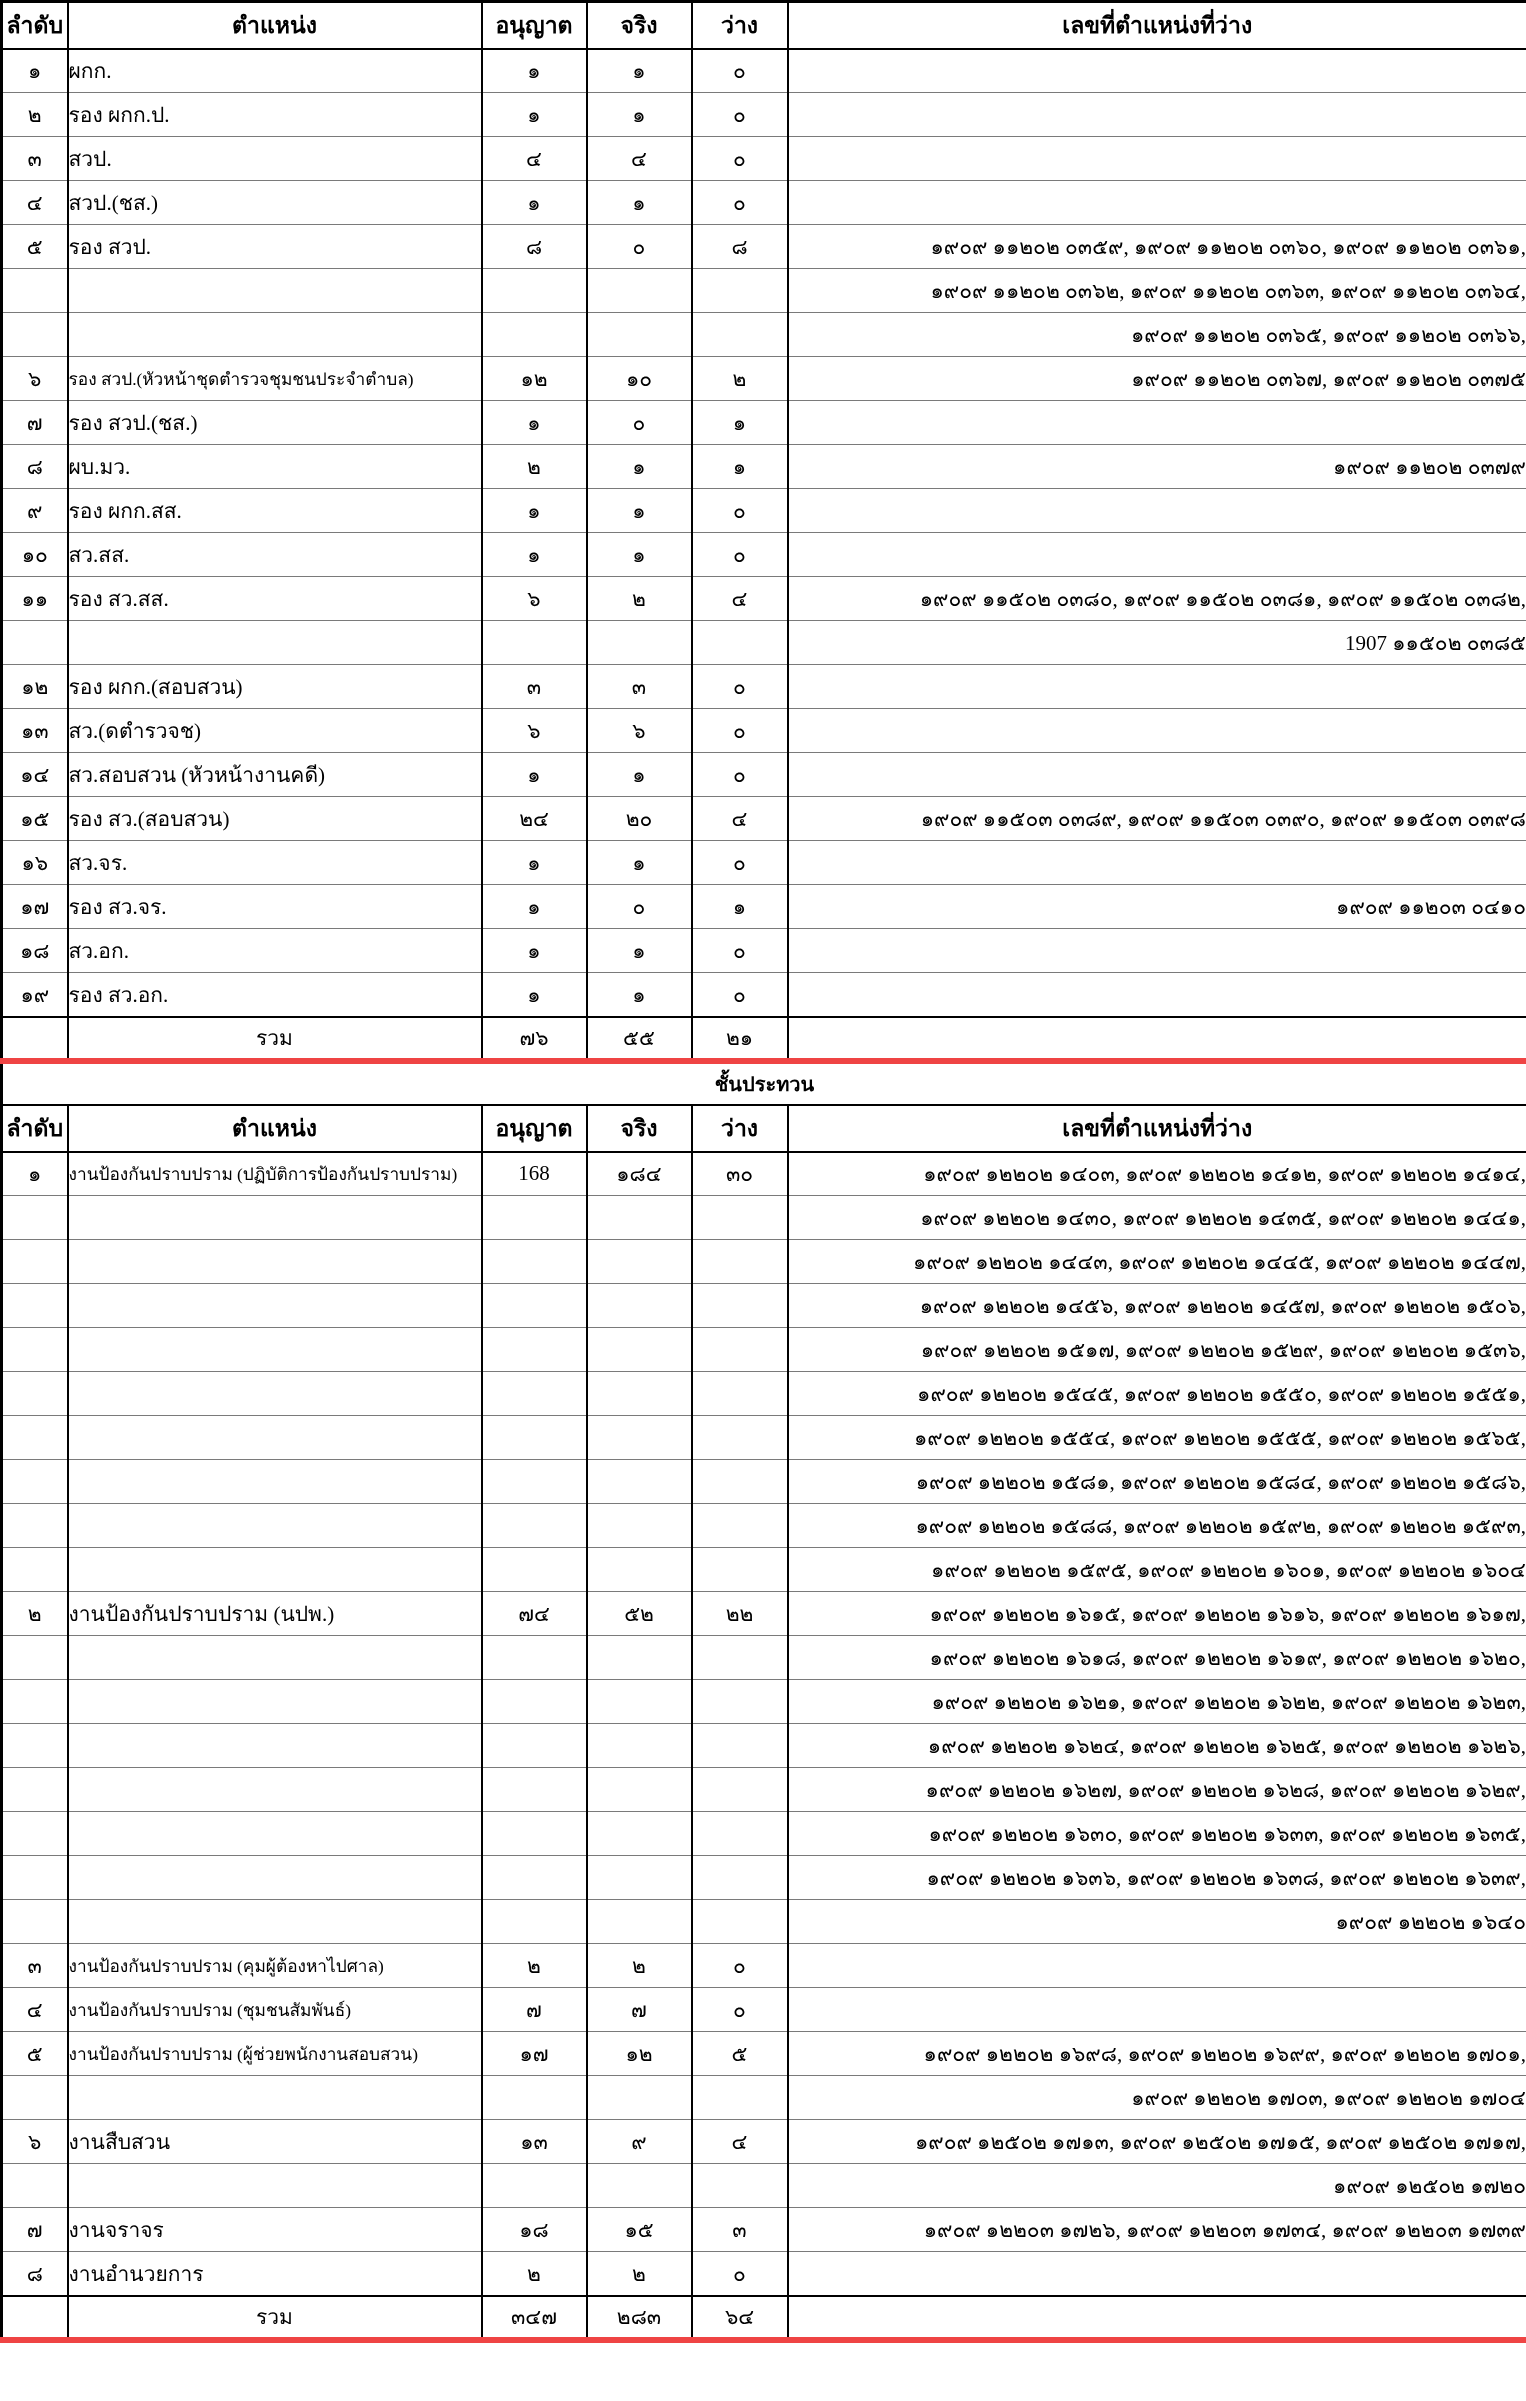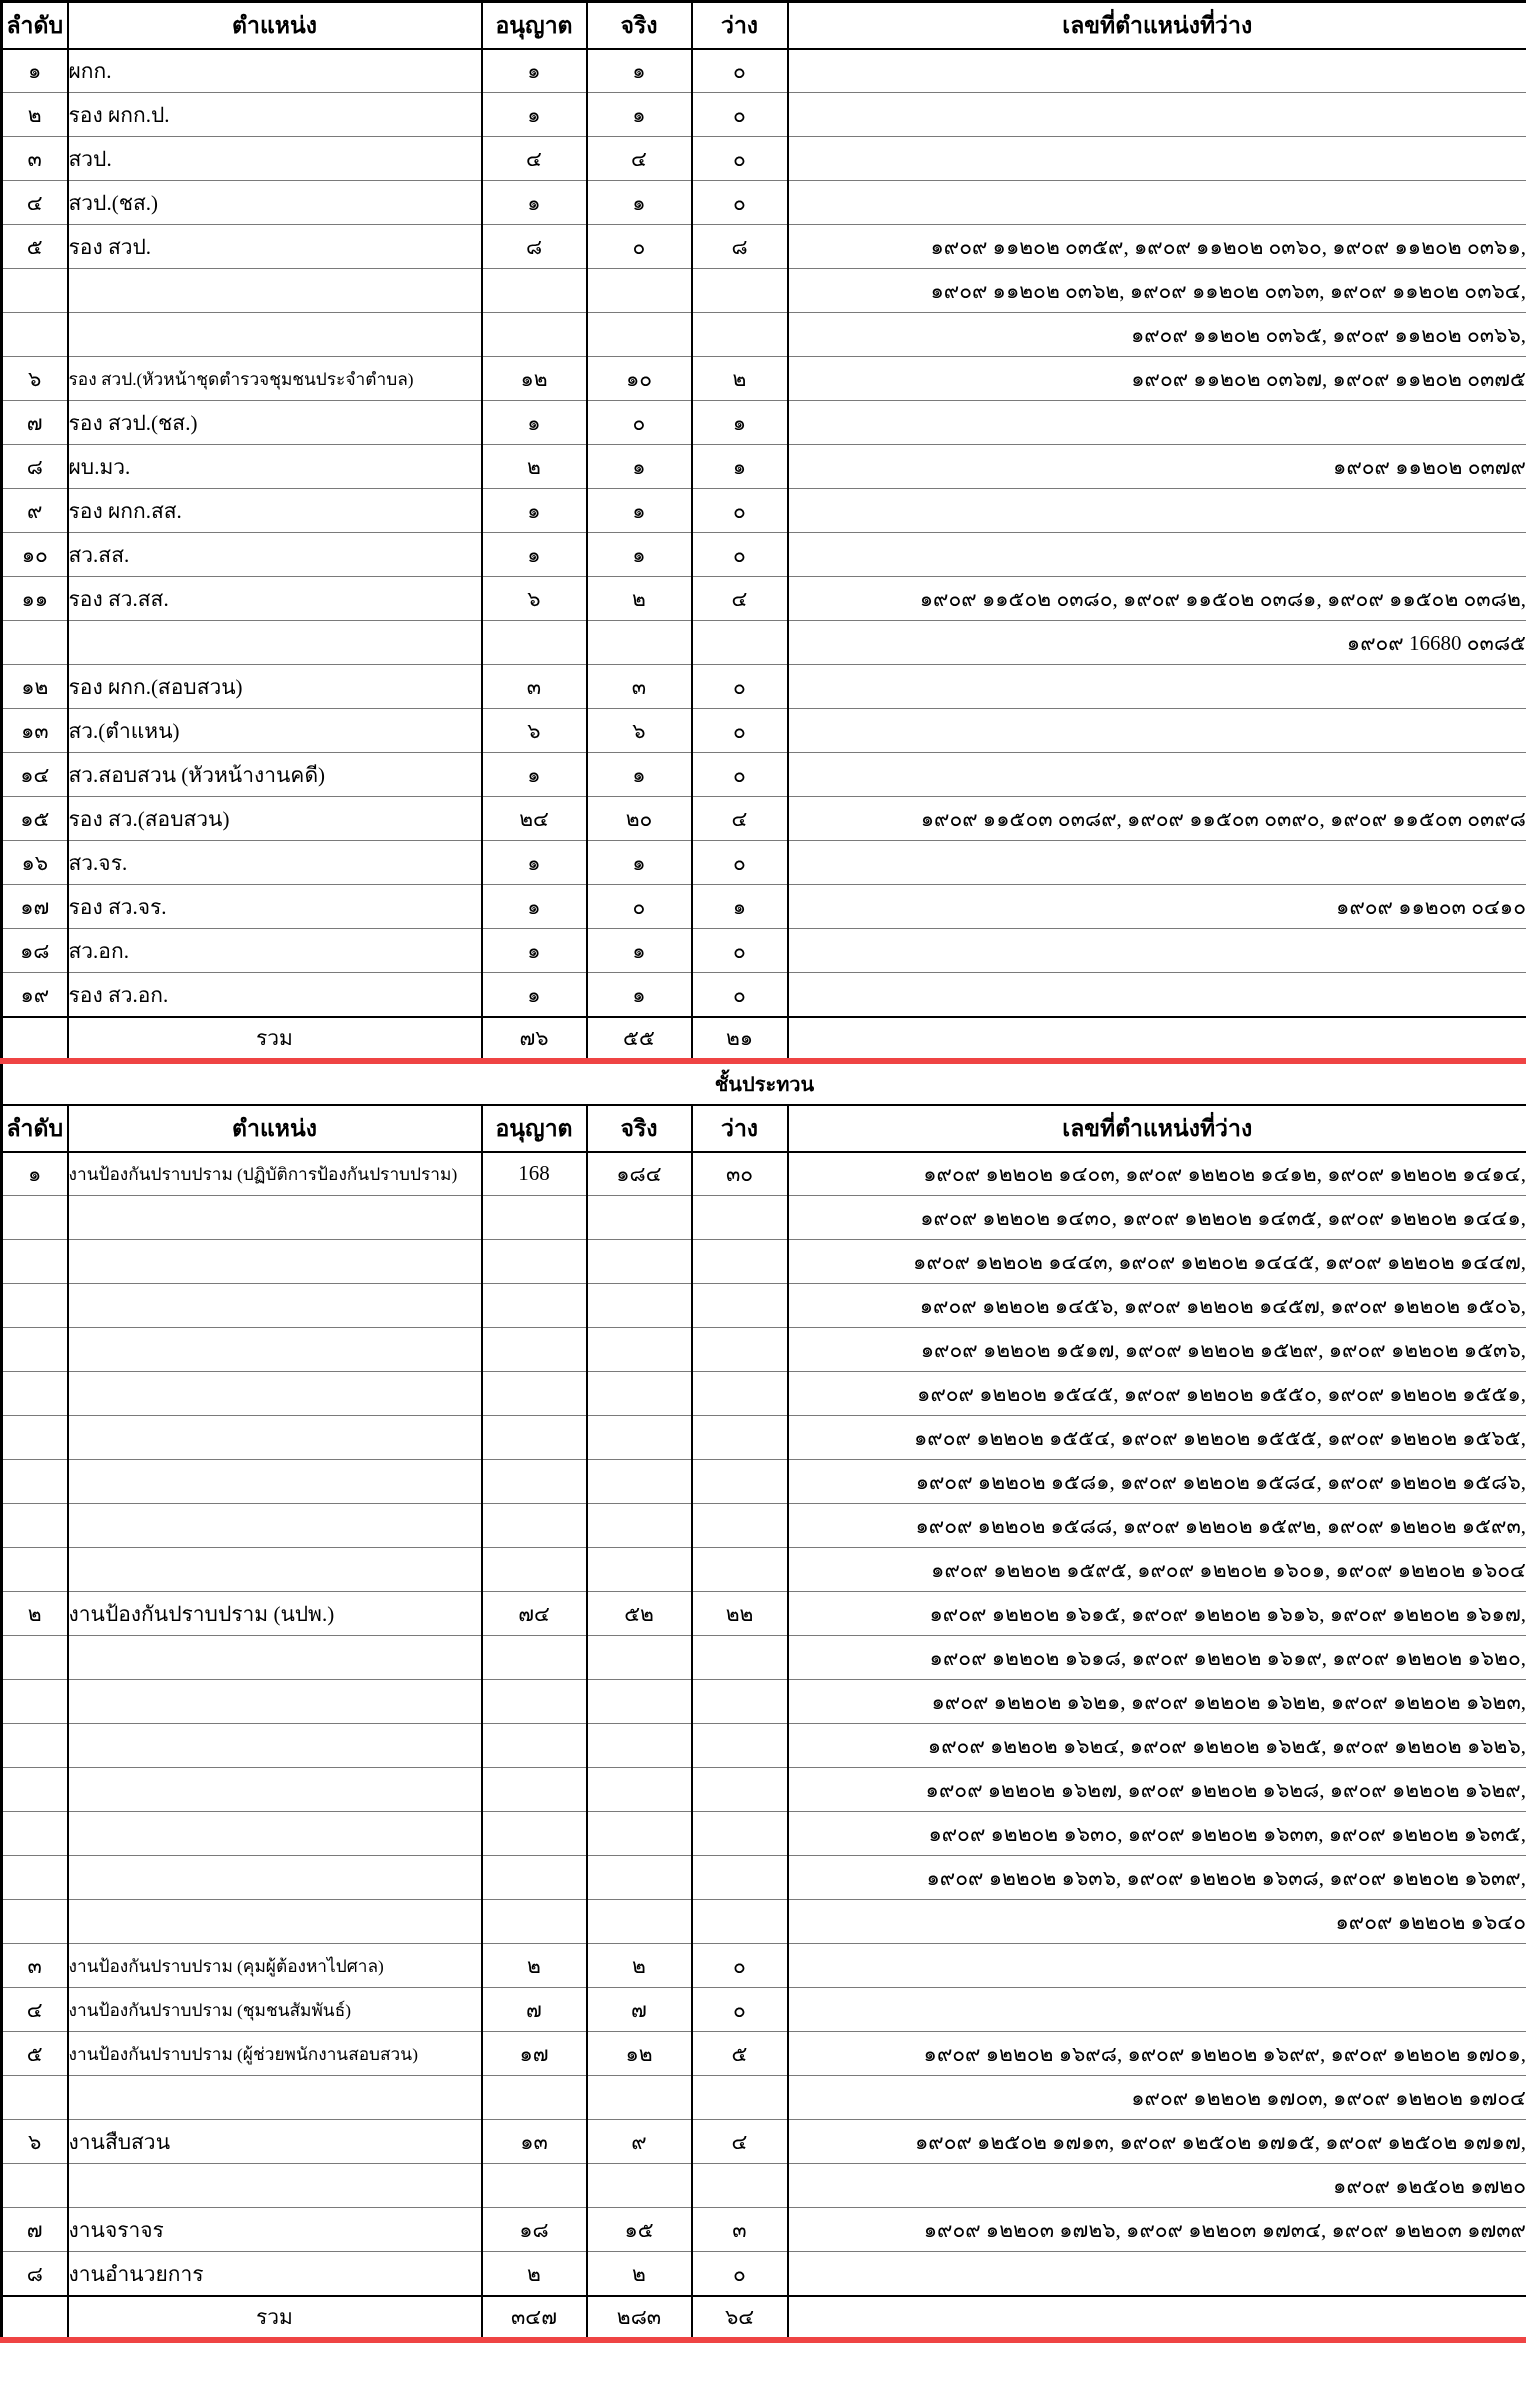--- a/index.html
+++ b/index.html
@@ -181,33 +181,33 @@
           <td class="c">๒</td>
           <td class="c">๔</td>
           <td class="vac">๑๙๐๙ ๑๑๕๐๒ ๐๓๘๐, ๑๙๐๙ ๑๑๕๐๒ ๐๓๘๑, ๑๙๐๙ ๑๑๕๐๒ ๐๓๘๒,</td>
         </tr>
         <tr class="data-row">
           <td class="c"></td>
           <td class="pos"></td>
           <td class="c"></td>
           <td class="c"></td>
           <td class="c"></td>
-          <td class="vac">๑๙๐๙ 16680 ๐๓๘๕</td>
+          <td class="vac">1907 ๑๑๕๐๒ ๐๓๘๕</td>
         </tr>
         <tr class="data-row">
           <td class="c">๑๒</td>
           <td class="pos">รอง ผกก.(สอบสวน)</td>
           <td class="c">๓</td>
           <td class="c">๓</td>
           <td class="c">๐</td>
           <td class="vac"></td>
         </tr>
         <tr class="data-row">
           <td class="c">๑๓</td>
-          <td class="pos">สว.(ตำแหน)</td>
+          <td class="pos">สว.(ดตำรวจช)</td>
           <td class="c">๖</td>
           <td class="c">๖</td>
           <td class="c">๐</td>
           <td class="vac"></td>
         </tr>
         <tr class="data-row">
           <td class="c">๑๔</td>
           <td class="pos">สว.สอบสวน (หัวหน้างานคดี)</td>
           <td class="c">๑</td>
           <td class="c">๑</td>

